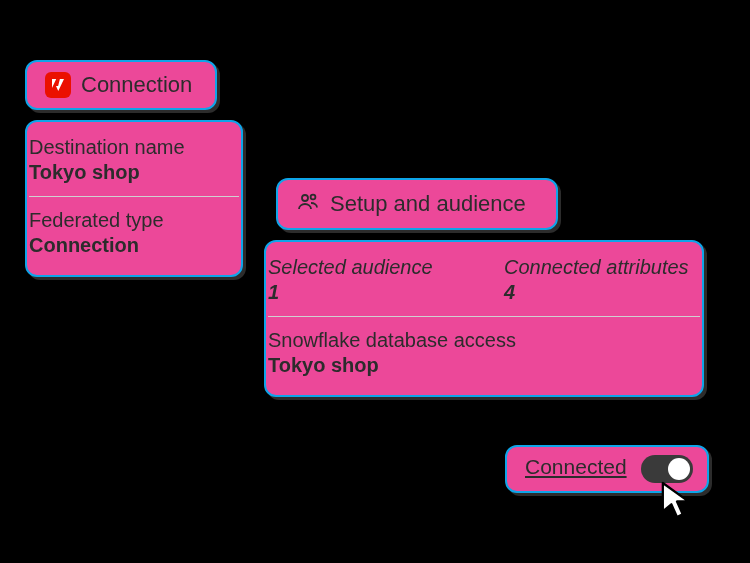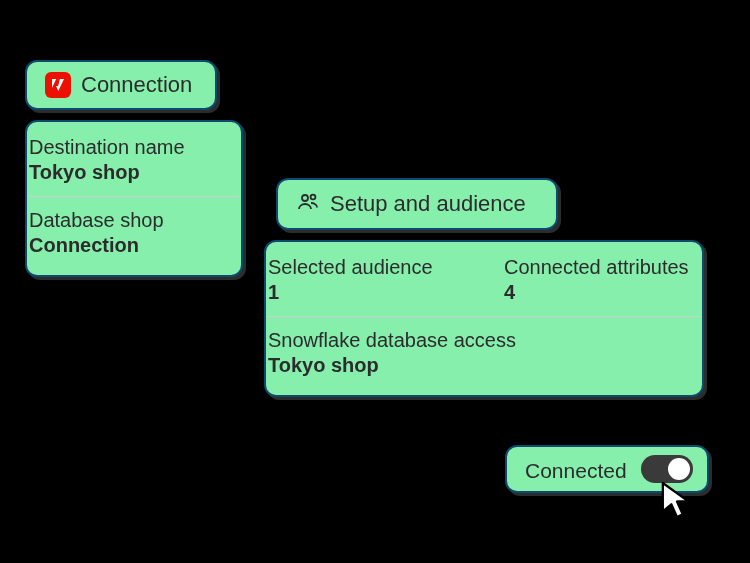--- a/index.html
+++ b/index.html
@@ -6,22 +6,22 @@
 body {
   width: 750px;
   height: 563px;
   background: #000;
   font-family: -apple-system, BlinkMacSystemFont, "Segoe UI", Helvetica, Arial, sans-serif;
   position: relative;
   color: #2c2c2c;
 }
 .card {
   position: absolute;
-  background: #86efac;
-  border: 2px solid #0c4a6e;
+  background: #ec4899;
+  border: 2px solid #0ea5e9;
   border-radius: 12px;
   box-shadow: 3px 3px 0 0 #2c2c2c;
 }
 .hdr {
   display: flex;
   align-items: center;
   gap: 10px;
   padding: 10px 18px;
 }
 .hdr-title { font-size: 22px; font-weight: 400; color: #2c2c2c; }
@@ -29,24 +29,25 @@
   width: 26px; height: 26px;
   background: #eb1000;
   border-radius: 6px;
   display: flex; align-items: center; justify-content: center;
 }
 .details { padding: 14px 2px 18px; }
 .field-label { font-size: 20px; font-weight: 400; color: #2c2c2c; margin-bottom: 2px; }
 .field-value { font-size: 20px; font-weight: 700; color: #2c2c2c; }
 .divider { border: none; border-top: 1px solid #d0d0d0; margin: 12px 0; }
 .two-col { display: flex; gap: 40px; }
-.two-col > div { flex: 1; }
+.two-col > div { flex: 1; font-style: italic; }
 .connected-pill {
-  display: flex; align-items: flex-end; gap: 14px;
+  display: flex; align-items: flex-start; gap: 14px;
   padding: 8px 14px 8px 18px;
+  text-decoration: underline;
 }
 .toggle {
   width: 52px; height: 28px;
   background: #3a3a3a;
   border-radius: 20px;
   position: relative;
 }
 .toggle-knob {
   position: absolute; right: 3px; top: 3px;
   width: 22px; height: 22px;
@@ -70,21 +71,21 @@
   <span class="hdr-title">Connection</span>
 </div>
 
 <div class="card details" style="left:25px; top:120px; width:218px;">
   <div>
     <div class="field-label">Destination name</div>
     <div class="field-value">Tokyo shop</div>
   </div>
   <hr class="divider">
   <div>
-    <div class="field-label">Database shop</div>
+    <div class="field-label">Federated type</div>
     <div class="field-value">Connection</div>
   </div>
 </div>
 
 <div class="card hdr" style="left:276px; top:178px; width:282px;">
   <span>
     <svg viewBox="0 0 24 24" width="24" height="24" fill="none" stroke="#2c2c2c" stroke-width="1.8">
       <circle cx="9" cy="8" r="3"></circle>
       <path d="M3 19c0-3 3-5 6-5s6 2 6 5"></path>
       <circle cx="17" cy="7" r="2.4"></circle>

